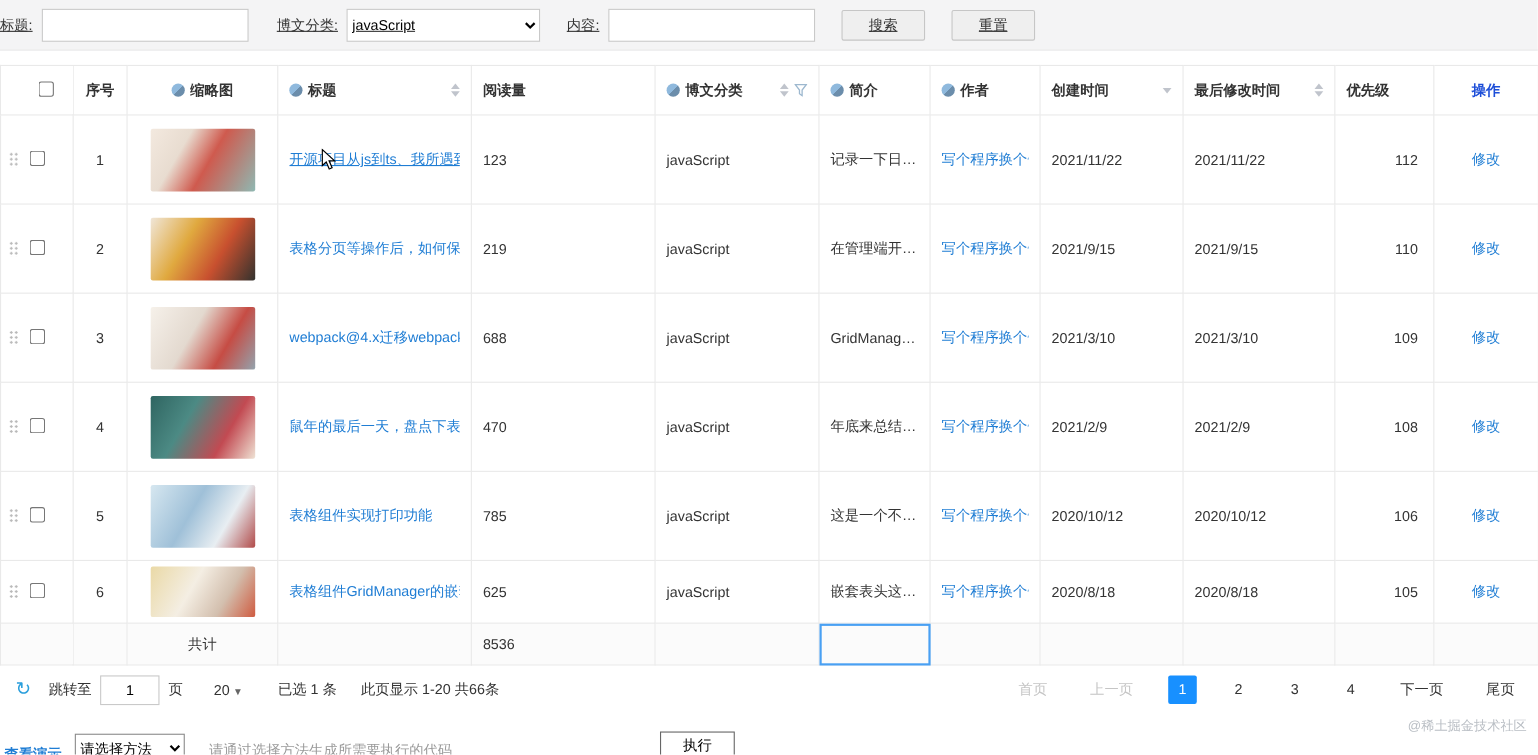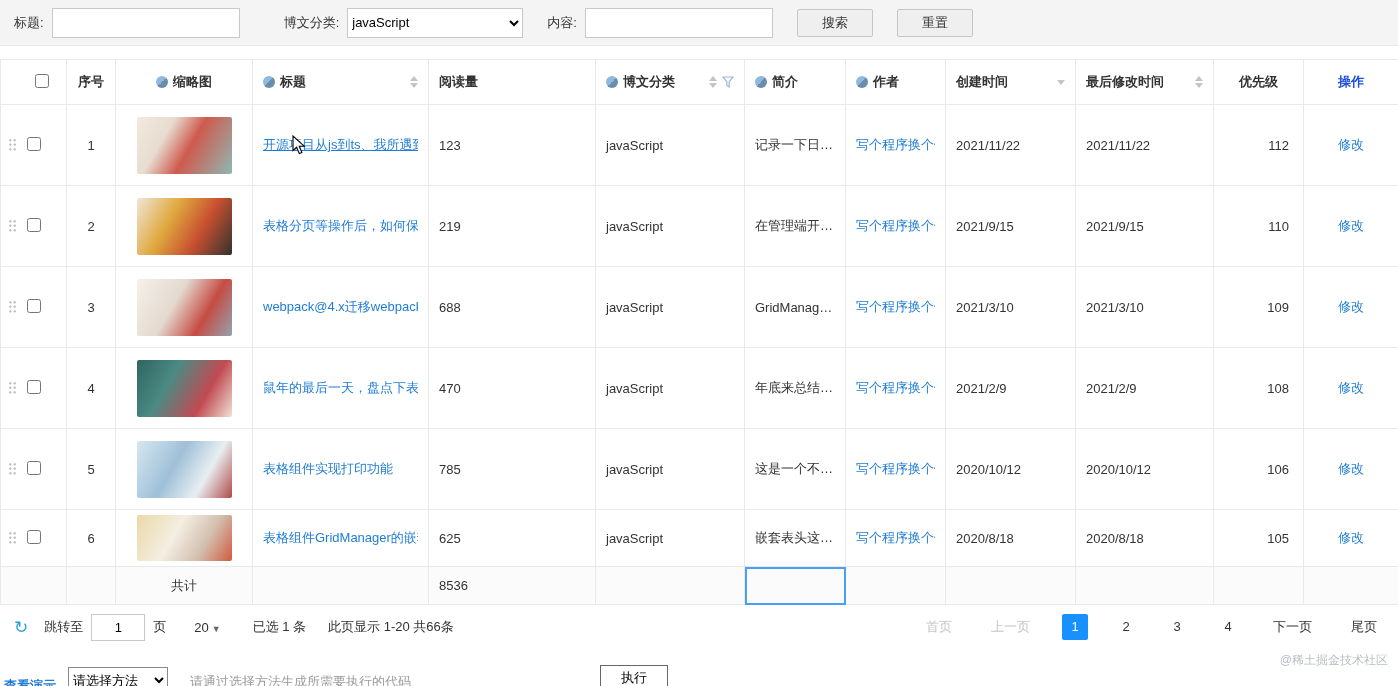--- a/index.html
+++ b/index.html
@@ -6,45 +6,45 @@
   html,body { width:1398px; height:686px; overflow:hidden; }
   body {
     font-family: "Liberation Sans", "DejaVu Sans", sans-serif;
     font-size: 13px; color:#333; background:#fff; position:relative;
   }
   a { color:#1f7dd4; text-decoration:none; }
 
   
   .filter-bar {
     height:46px; background:#f4f4f5; border-bottom:1px solid #e9e9e9;
-    display:flex; align-items:center; padding-left:14px;
+    display:flex; align-items:center; text-decoration:underline;
   }
   .filter-bar label { margin-right:8px; color:#333; }
   .filter-input {
     width:188px; height:30px; border:1px solid #c9c9c9; background:#fff;
     padding:0 8px; font-size:13px; outline:none;
   }
   .filter-select {
     width:176px; height:30px; border:1px solid #c9c9c9; background:#fff;
     font-size:13px; margin-right:24px;
   }
-  .gap-l { margin-left:44px; }
+  .gap-l { margin-left:26px; }
   .btn {
     height:28px; padding:0 24px; background:#efefef; border:1px solid #c6c6c6;
     border-radius:2px; font-size:13px; color:#333; cursor:pointer; margin-left:24px;
   }
 
   
   table { width:1398px; table-layout:fixed; border-collapse:collapse; margin-top:13px; }
   th, td { border:1px solid #e9e9e9; font-size:13px; overflow:hidden; white-space:nowrap; }
   th { font-weight:bold; background:#fff; height:44px; padding:0 10px; }
   td { height:81px; padding:0 10px; vertical-align:middle; }
   .hcell { display:flex; align-items:center; gap:5px; height:44px; }
   .hcell.center { justify-content:center; }
-  .hcell.right { justify-content:center; }
+  .hcell.right { justify-content:flex-start; }
   .remind {
     width:12px; height:12px; border-radius:50%; flex:none; display:inline-block;
     background:linear-gradient(135deg,#8fb9dd 0 50%,#6b8dab 50% 100%);
   }
   .sorts { display:flex; flex-direction:column; margin-left:auto; gap:2px; flex:none; }
   .tri { width:0; height:0; border-left:4px solid transparent; border-right:4px solid transparent; }
   .tri.up { border-bottom:5px solid #c0c4cc; }
   .tri.down { border-top:5px solid #c0c4cc; }
   .op-header { color:#1d4ed8; }
 

